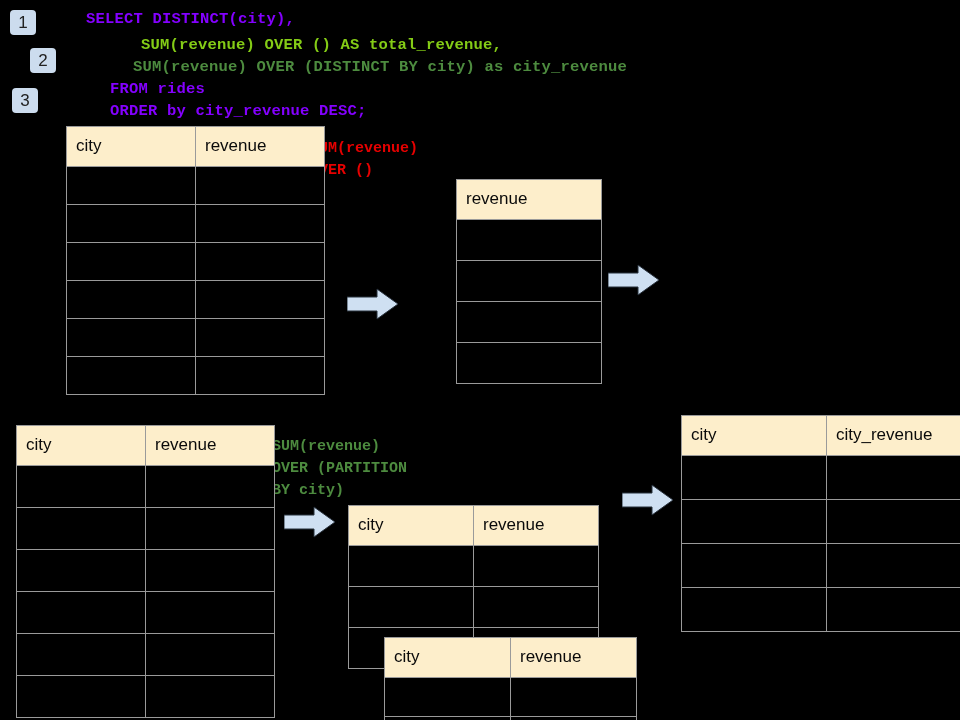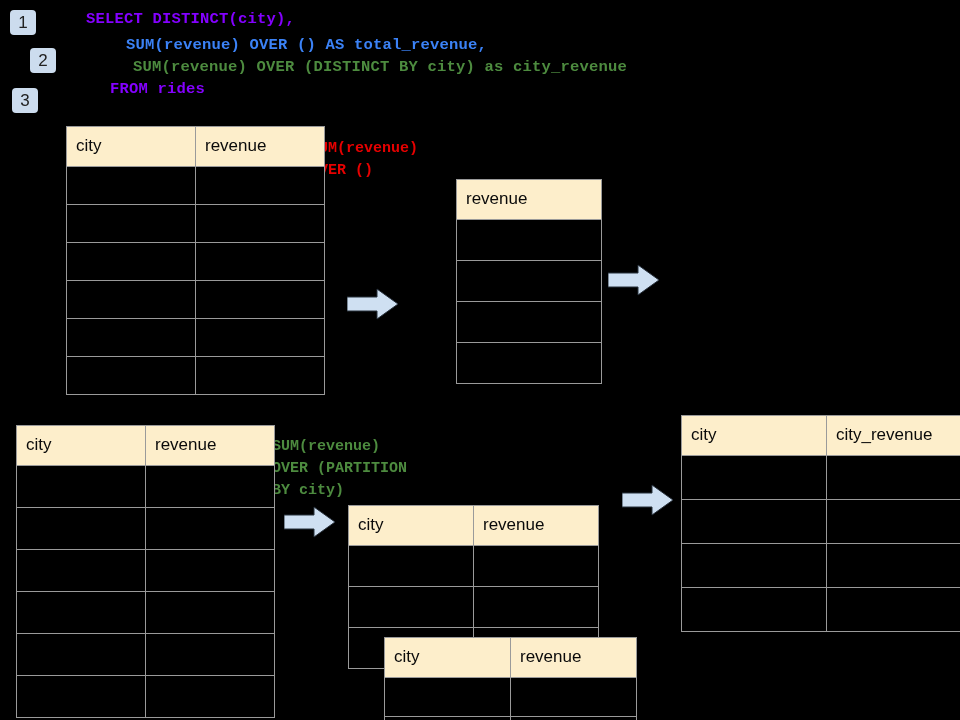--- a/index.html
+++ b/index.html
@@ -34,21 +34,21 @@
   
   .sql {
     position: absolute;
     font-family: "Liberation Mono", "DejaVu Sans Mono", monospace;
     font-size: 15.5px;
     font-weight: bold;
     letter-spacing: 0.2px;
     white-space: pre;
   }
   .sql-l1 { left: 86px; top: 10px;  color: #8400ff; }
-  .sql-l2 { left: 126px; top: 36px; color: #3b82f6; }
+  .sql-l2 { left: 141px; top: 36px; color: #84cc16; }
   .sql-l3 { left: 133px; top: 58px; color: #4d8b3f; }
   .sql-l4 { left: 110px; top: 80px; color: #8400ff; }
   .sql-l5 { left: 110px; top: 102px; color: #8400ff; }
 
   .sql-note {
     position: absolute;
     left: 750px;
     top: 37px;
     width: 190px;
     color: #8400ff;
@@ -106,20 +106,21 @@
 <div id="stage">
 
   <div class="badge" style="left:10px;  top:10px;">1</div>
   <div class="badge" style="left:30px;  top:48px;">2</div>
   <div class="badge" style="left:12px;  top:88px;">3</div>
 
   <div class="sql sql-l1">SELECT DISTINCT(city),</div>
   <div class="sql sql-l2">SUM(revenue) OVER () AS total_revenue,</div>
   <div class="sql sql-l3">SUM(revenue) OVER (DISTINCT BY city) as city_revenue</div>
   <div class="sql sql-l4">FROM rides</div>
+  <div class="sql sql-l5">ORDER by city_revenue DESC;</div>
 
 
   <div class="annot annot-red">SUM(revenue)
 OVER ()</div>
   <div class="annot annot-green">SUM(revenue)
 OVER (PARTITION
 BY city)</div>
 
   <table class="tbl" style="left:66px; top:126px; width:238px;">
     <tbody>

